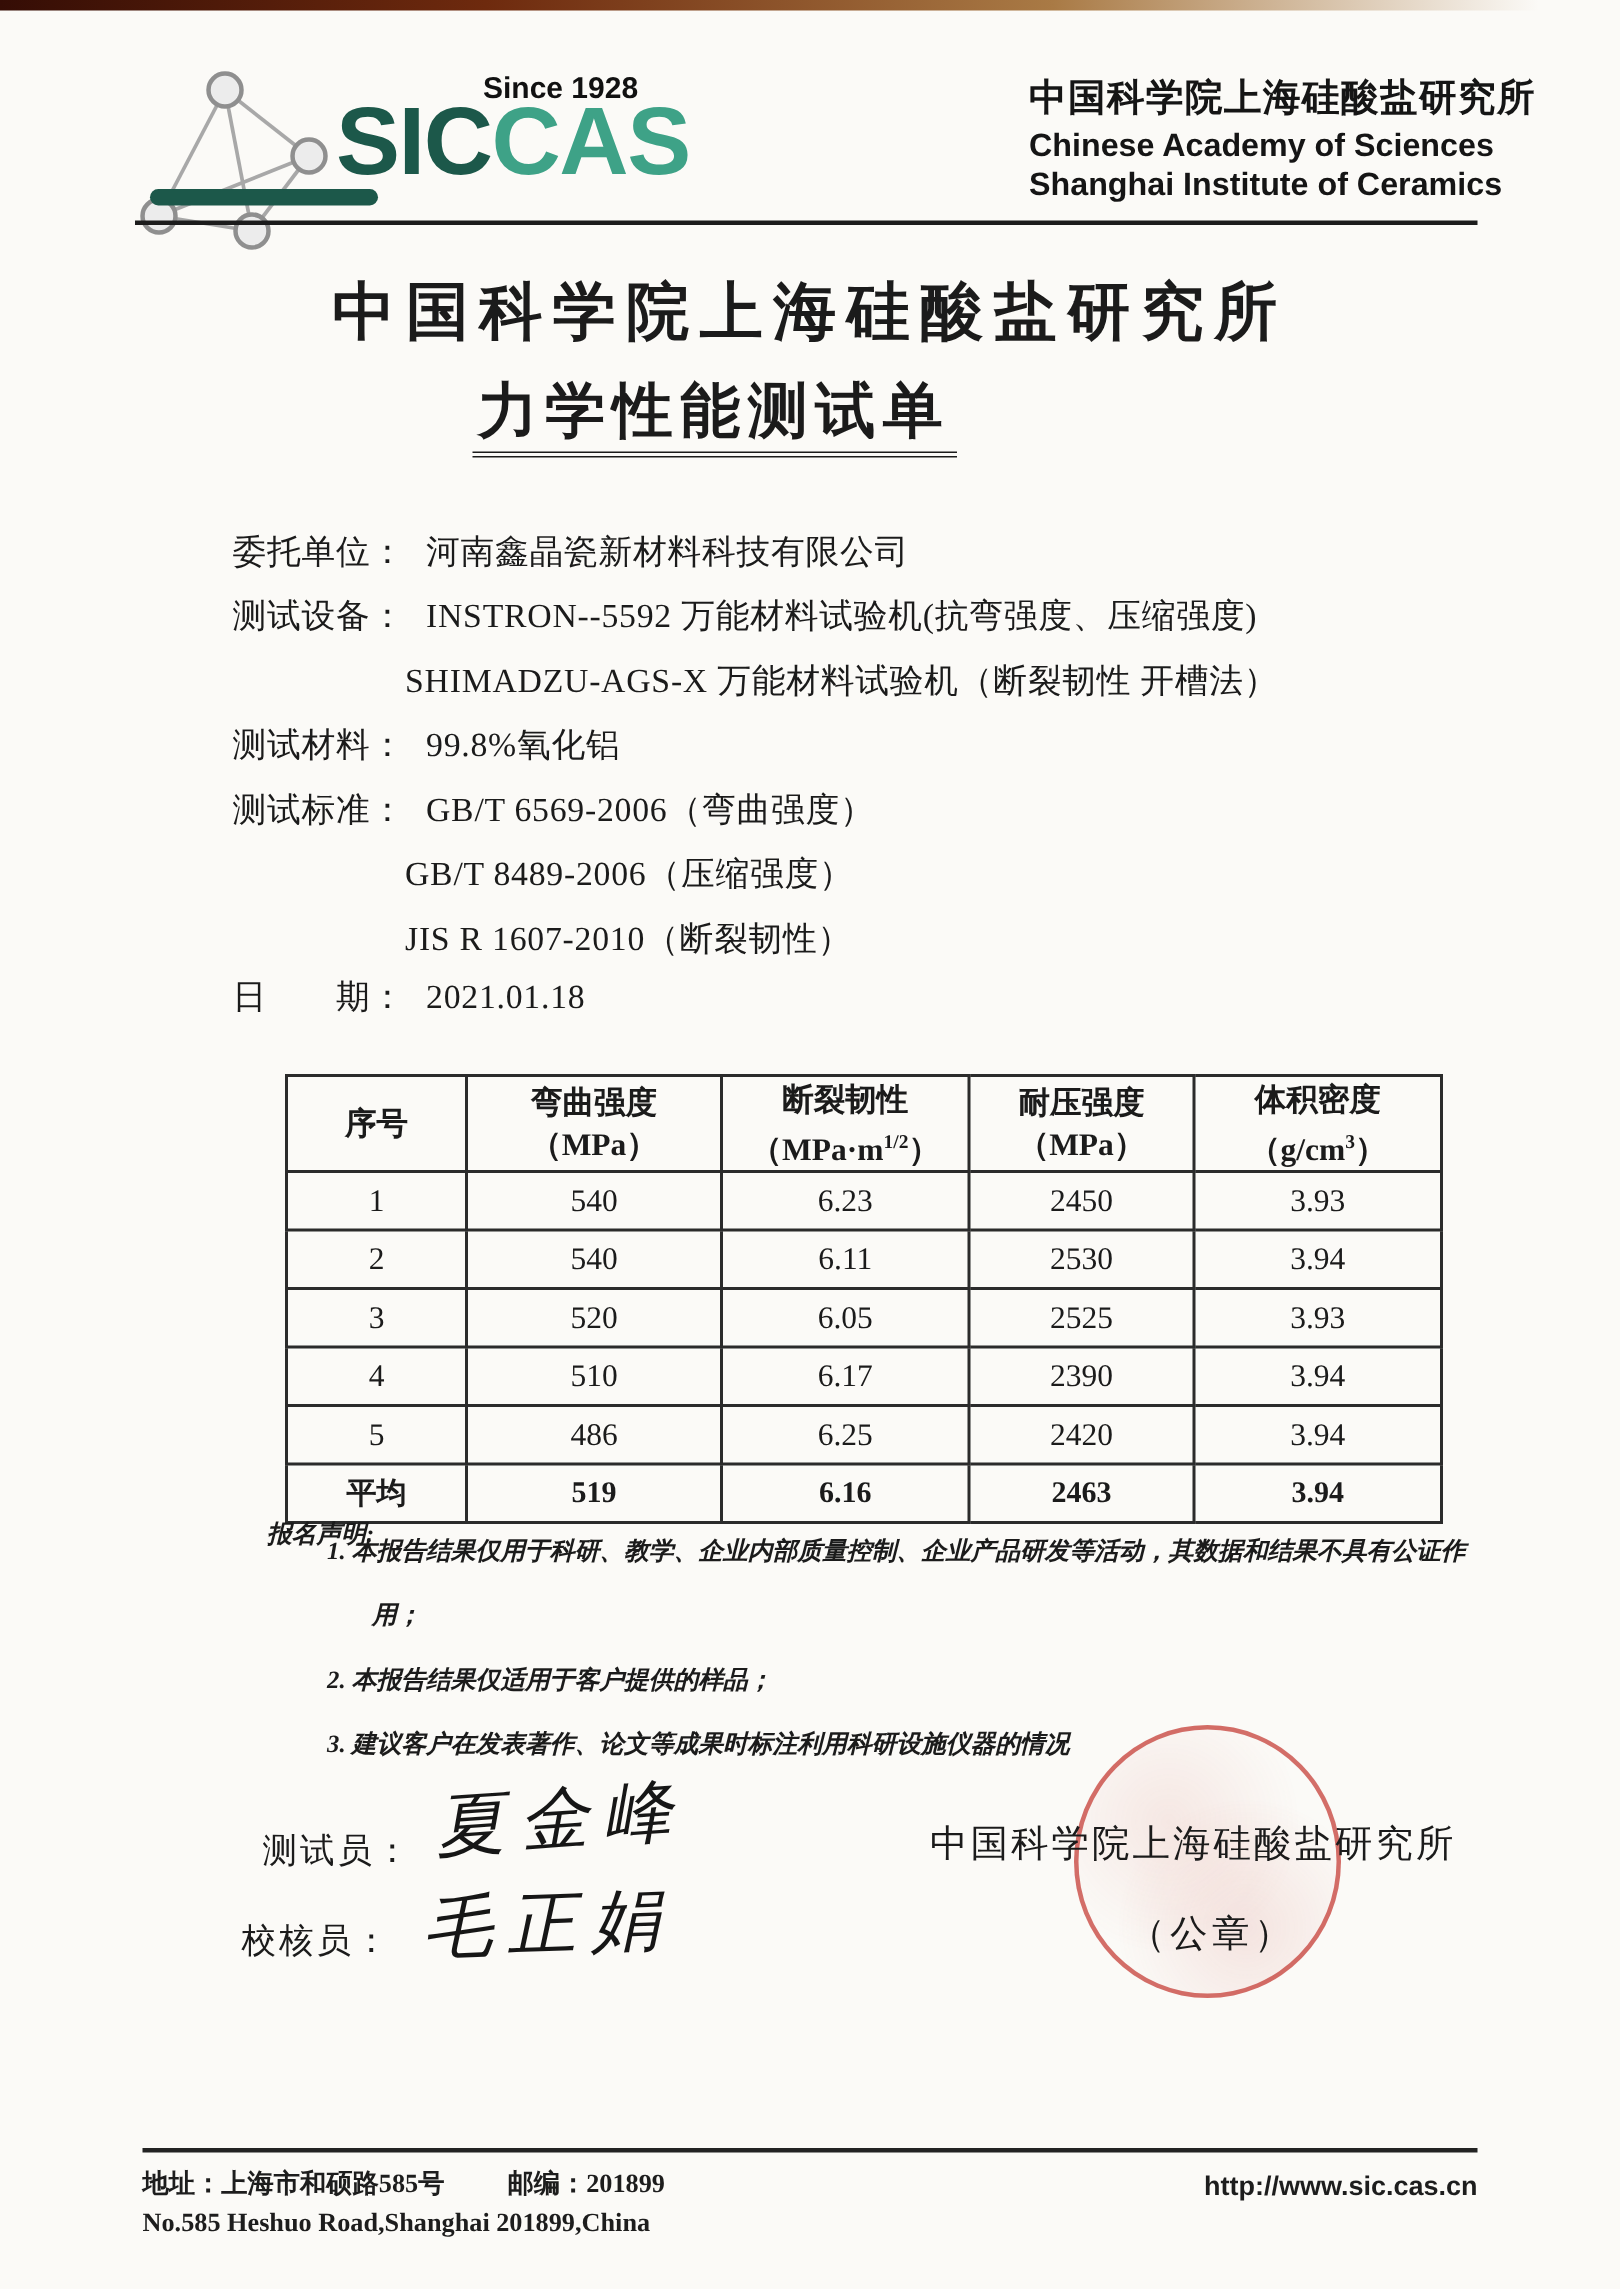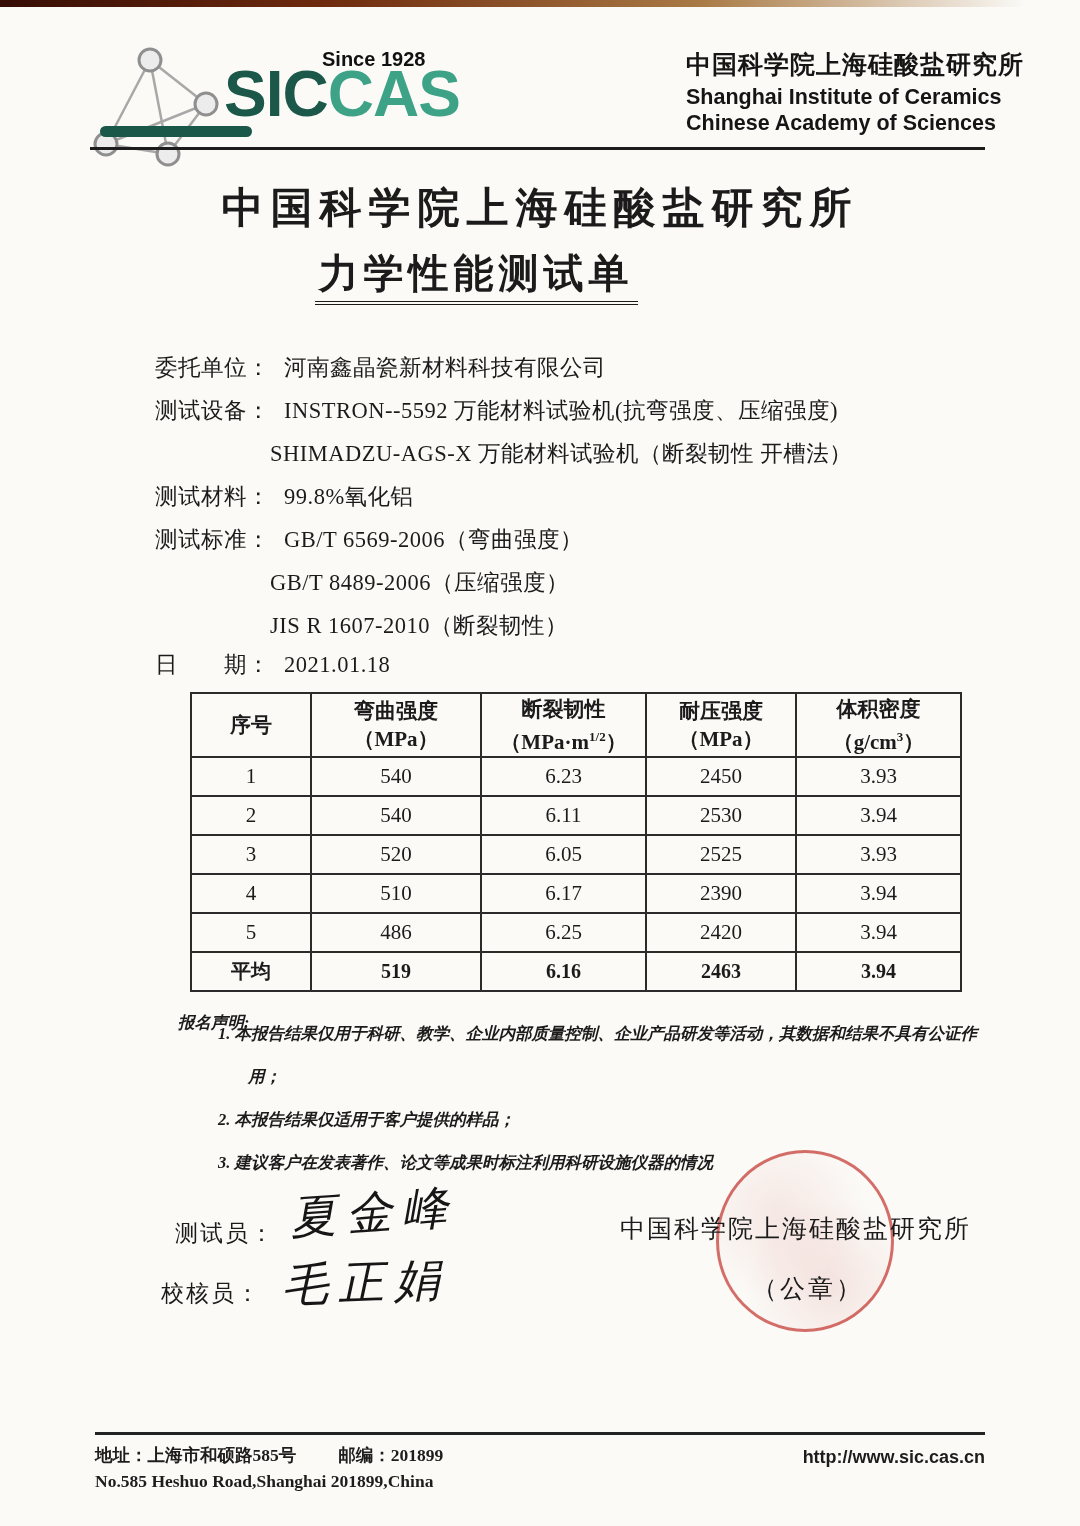--- a/index.html
+++ b/index.html
@@ -28,21 +28,21 @@
   .title1{position:absolute;left:0;top:180px;width:1080px;text-align:center;
     font-size:42px;font-weight:600;letter-spacing:7px;}
   .title2{position:absolute;left:0;top:246px;width:952px;text-align:center;}
   .title2 span{font-size:40px;font-weight:600;letter-spacing:5px;
     border-bottom:4px double #1b1b1b;padding:0 4px 5px 4px;}
   
   .fline{position:absolute;left:155px;font-size:22.5px;letter-spacing:.5px;white-space:nowrap;}
   .fline .lbl{margin-right:14px;}
   .fline.indent{left:270px;}
   
-  .data-table{position:absolute;left:190px;top:692px;border-collapse:collapse;table-layout:fixed;
+  .data-table{position:absolute;left:190px;top:716px;border-collapse:collapse;table-layout:fixed;
     width:770px;background:transparent;border-radius:16px;}
   .data-table th,.data-table td{border:2px solid #2b2b2b;text-align:center;vertical-align:middle;
     font-size:21px;padding:0;}
   .data-table th{height:62px;font-weight:600;line-height:28px;}
   .data-table td{height:37px;}
   .data-table tr.avg td{font-weight:bold;font-size:20px;}
   .data-table sup{font-size:13px;}
   
   .notes-label{position:absolute;left:178px;top:1012px;font-size:16.5px;font-weight:bold;font-style:italic;}
   .notes-items{position:absolute;left:218px;top:1012px;width:790px;font-size:16.5px;
@@ -90,22 +90,22 @@
         <circle cx="80" cy="108" r="11"></circle>
       </g>
     </svg>
   </div>
   <div class="logo-bar"></div>
   <div class="logo-text"><span class="logo-sic">SIC</span><span class="logo-cas">CAS</span></div>
   <div class="since">Since 1928</div>
 
   <div class="inst-block">
     <div class="inst-cn">中国科学院上海硅酸盐研究所</div>
+    <div class="inst-en">Chinese Academy of Sciences</div>
     <div class="inst-en">Shanghai Institute of Ceramics</div>
-    <div class="inst-en">Chinese Academy of Sciences</div>
   </div>
   <div class="header-rule"></div>
 
   <div class="title1">中国科学院上海硅酸盐研究所</div>
   <div class="title2"><span>力学性能测试单</span></div>
 
   <div class="fline" style="top:352px;">
     <span class="lbl">委托单位：</span><span>河南鑫晶瓷新材料科技有限公司</span>
   </div>
   <div class="fline" style="top:395px;">

